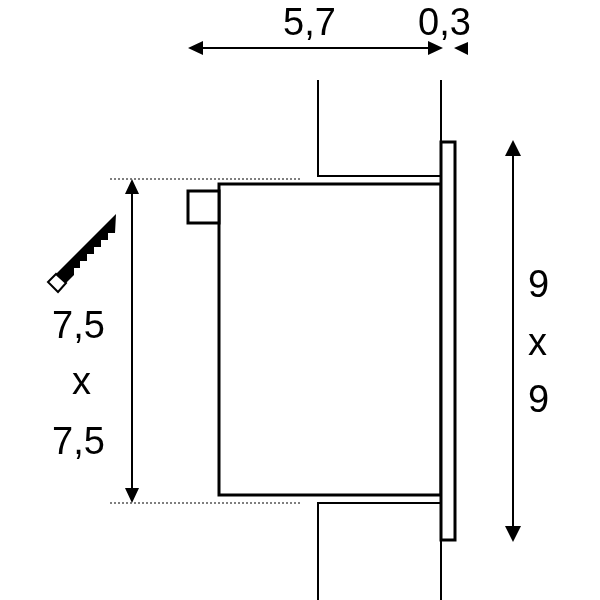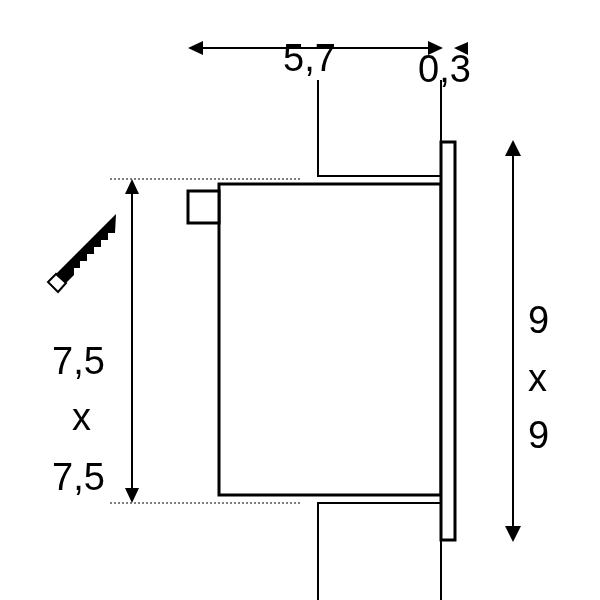--- a/index.html
+++ b/index.html
@@ -5,21 +5,20 @@
   html, body { margin: 0; padding: 0; background: #ffffff; }
   body { width: 600px; height: 600px; position: relative; overflow: hidden; }
   svg { position: absolute; left: 0; top: 0; }
   .dim-label {
     position: absolute;
     font-family: "Liberation Sans", sans-serif;
     font-size: 38px;
     color: #000000;
     line-height: 1;
     white-space: nowrap;
-    margin-top: 36px;
   }
 </style>
 </head>
 <body>
 
 <svg width="600" height="600" viewBox="0 0 600 600" xmlns="http://www.w3.org/2000/svg">
 
   <g stroke="#000" fill="none" stroke-width="2">
     <polyline points="318,80 318,176 440,176"></polyline>
     <line x1="441" y1="80" x2="441" y2="142"></line>
@@ -63,21 +62,21 @@
     <polygon points="513,542 505,526 521,526" fill="#000"></polygon>
   </g>
 
   <g>
     <polygon points="116,214 56,274 66,283 74,275 74,268 80,268 80,261 87,261 87,254 94,254 94,247 101,247 101,240 108,240 108,233 115,233" fill="#000"></polygon>
     <polygon points="56,274 48,282 58,292 66,283" fill="#fff" stroke="#000" stroke-width="2"></polygon>
   </g>
 </svg>
 
 <div class="dim-label" style="left:283px; top:3px;">5,7</div>
-<div class="dim-label" style="left:418px; top:14px;">0,3</div>
+<div class="dim-label" style="left:418px; top:3px;">0,3</div>
 
 <div class="dim-label" style="left:52px; top:306px;">7,5</div>
 <div class="dim-label" style="left:72px; top:362px;">x</div>
 <div class="dim-label" style="left:52px; top:422px;">7,5</div>
 
 <div class="dim-label" style="left:528px; top:265px;">9</div>
 <div class="dim-label" style="left:528px; top:323px;">x</div>
 <div class="dim-label" style="left:528px; top:380px;">9</div>
 
 </body></html>

